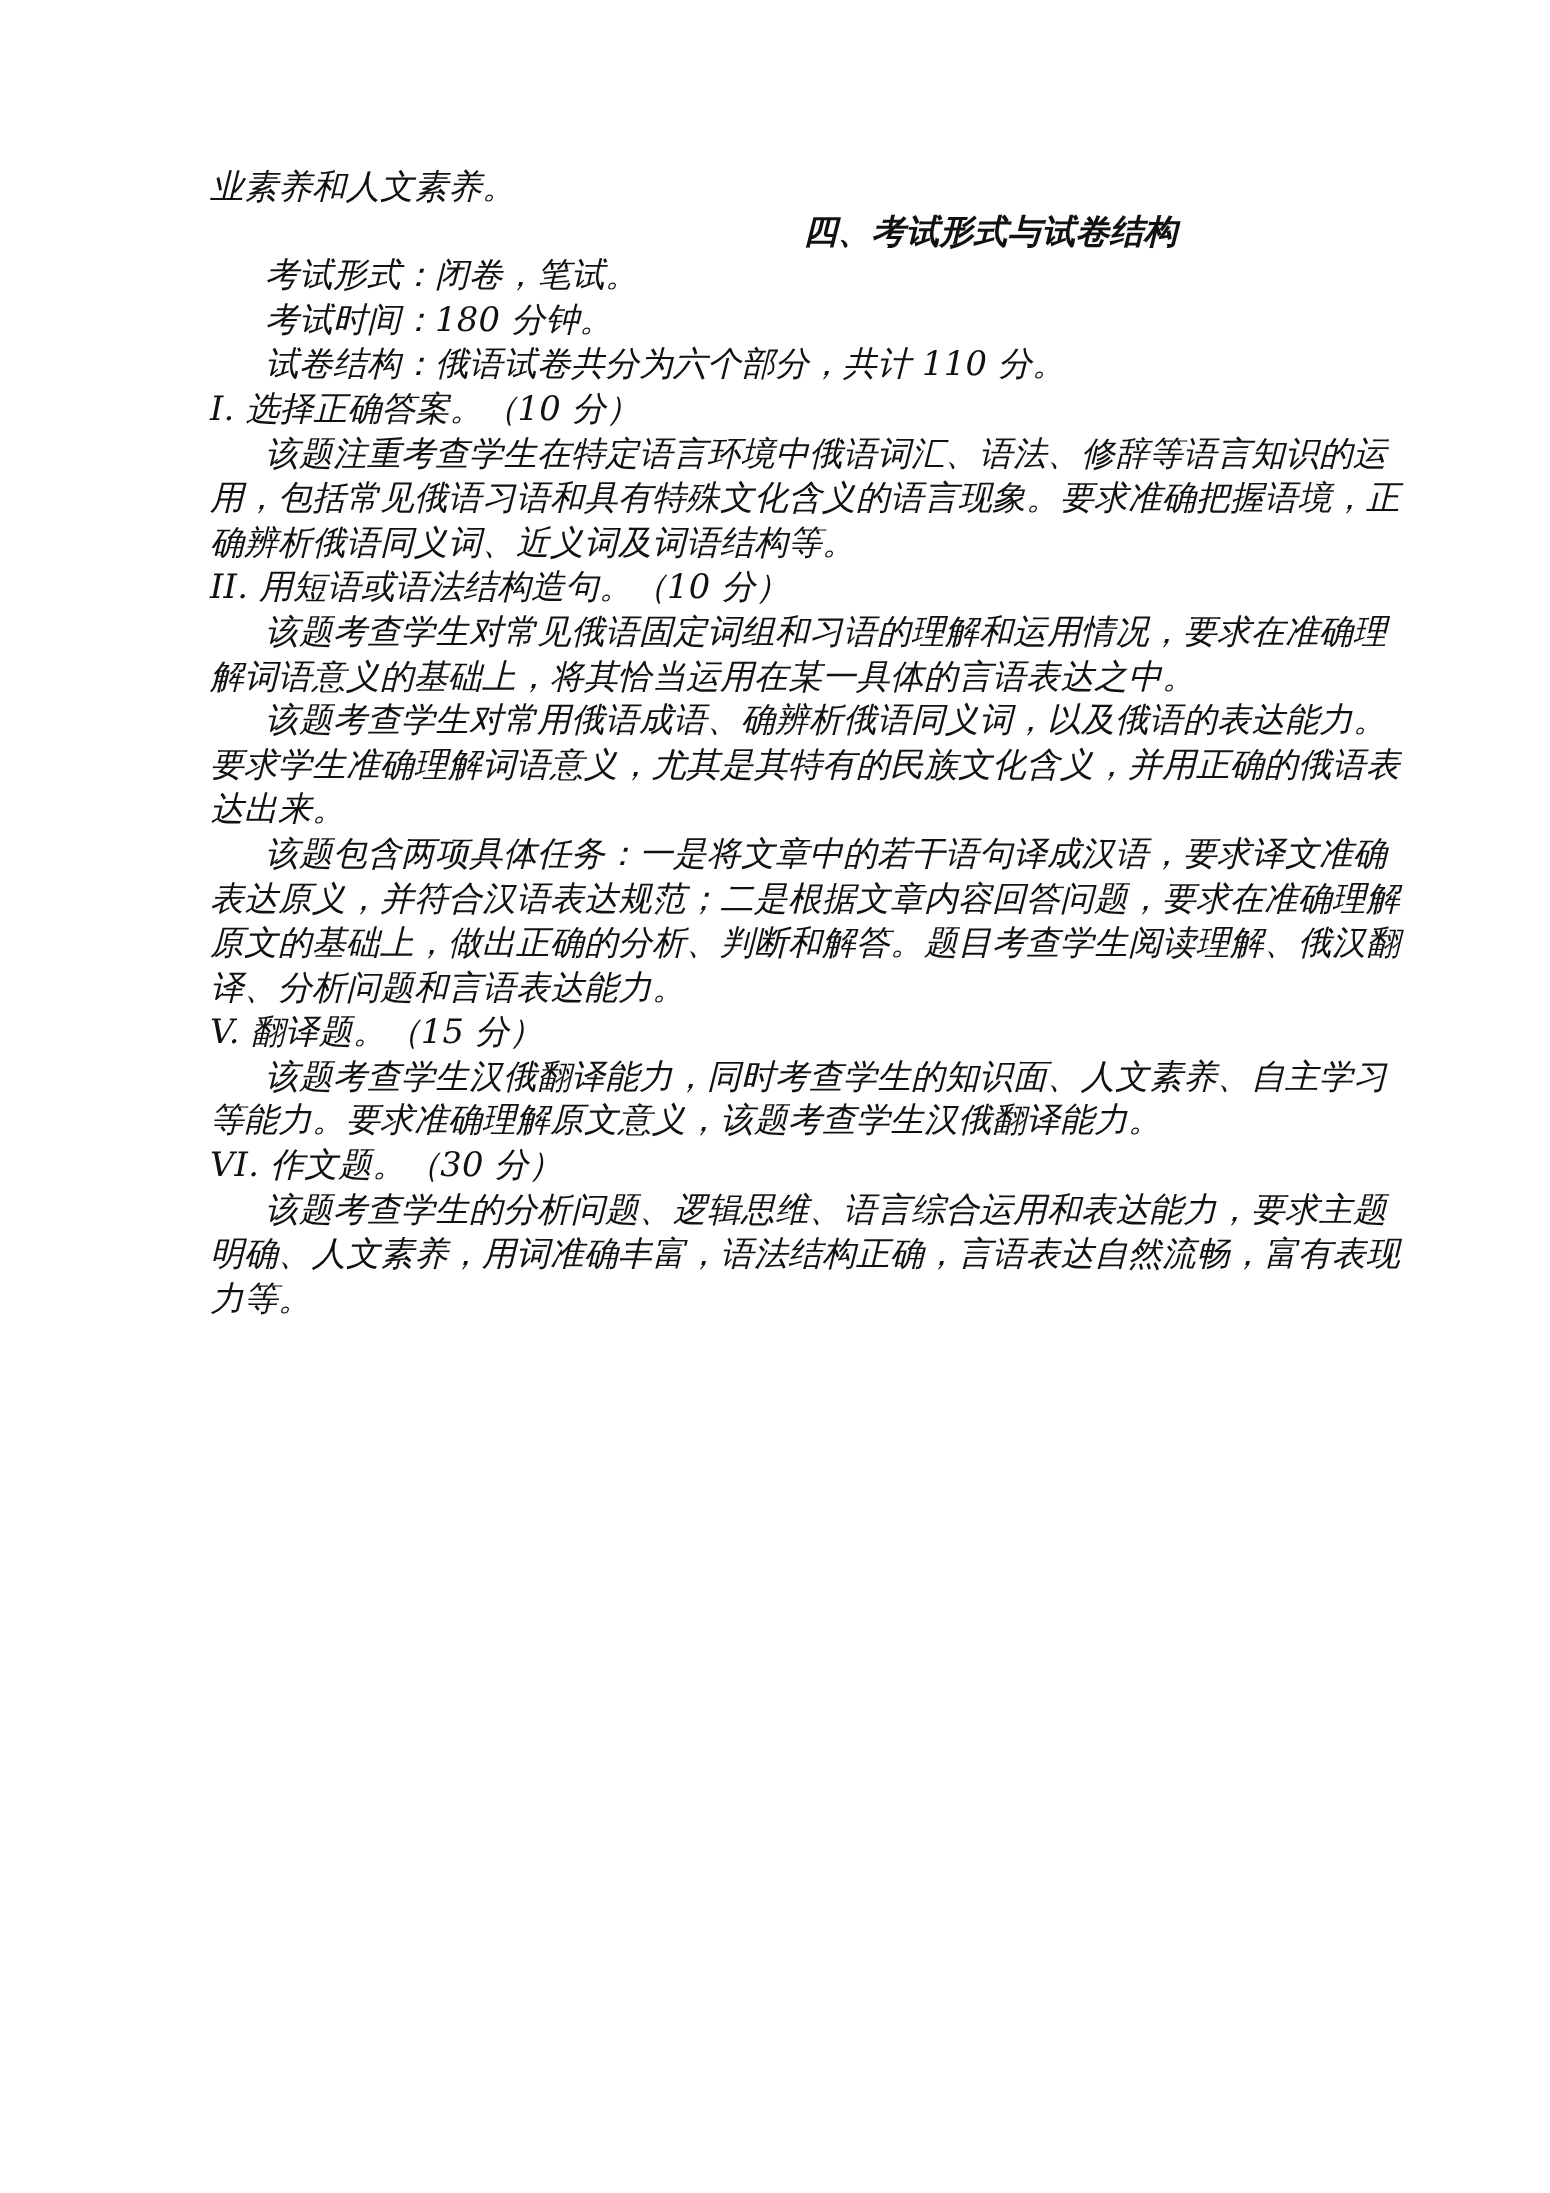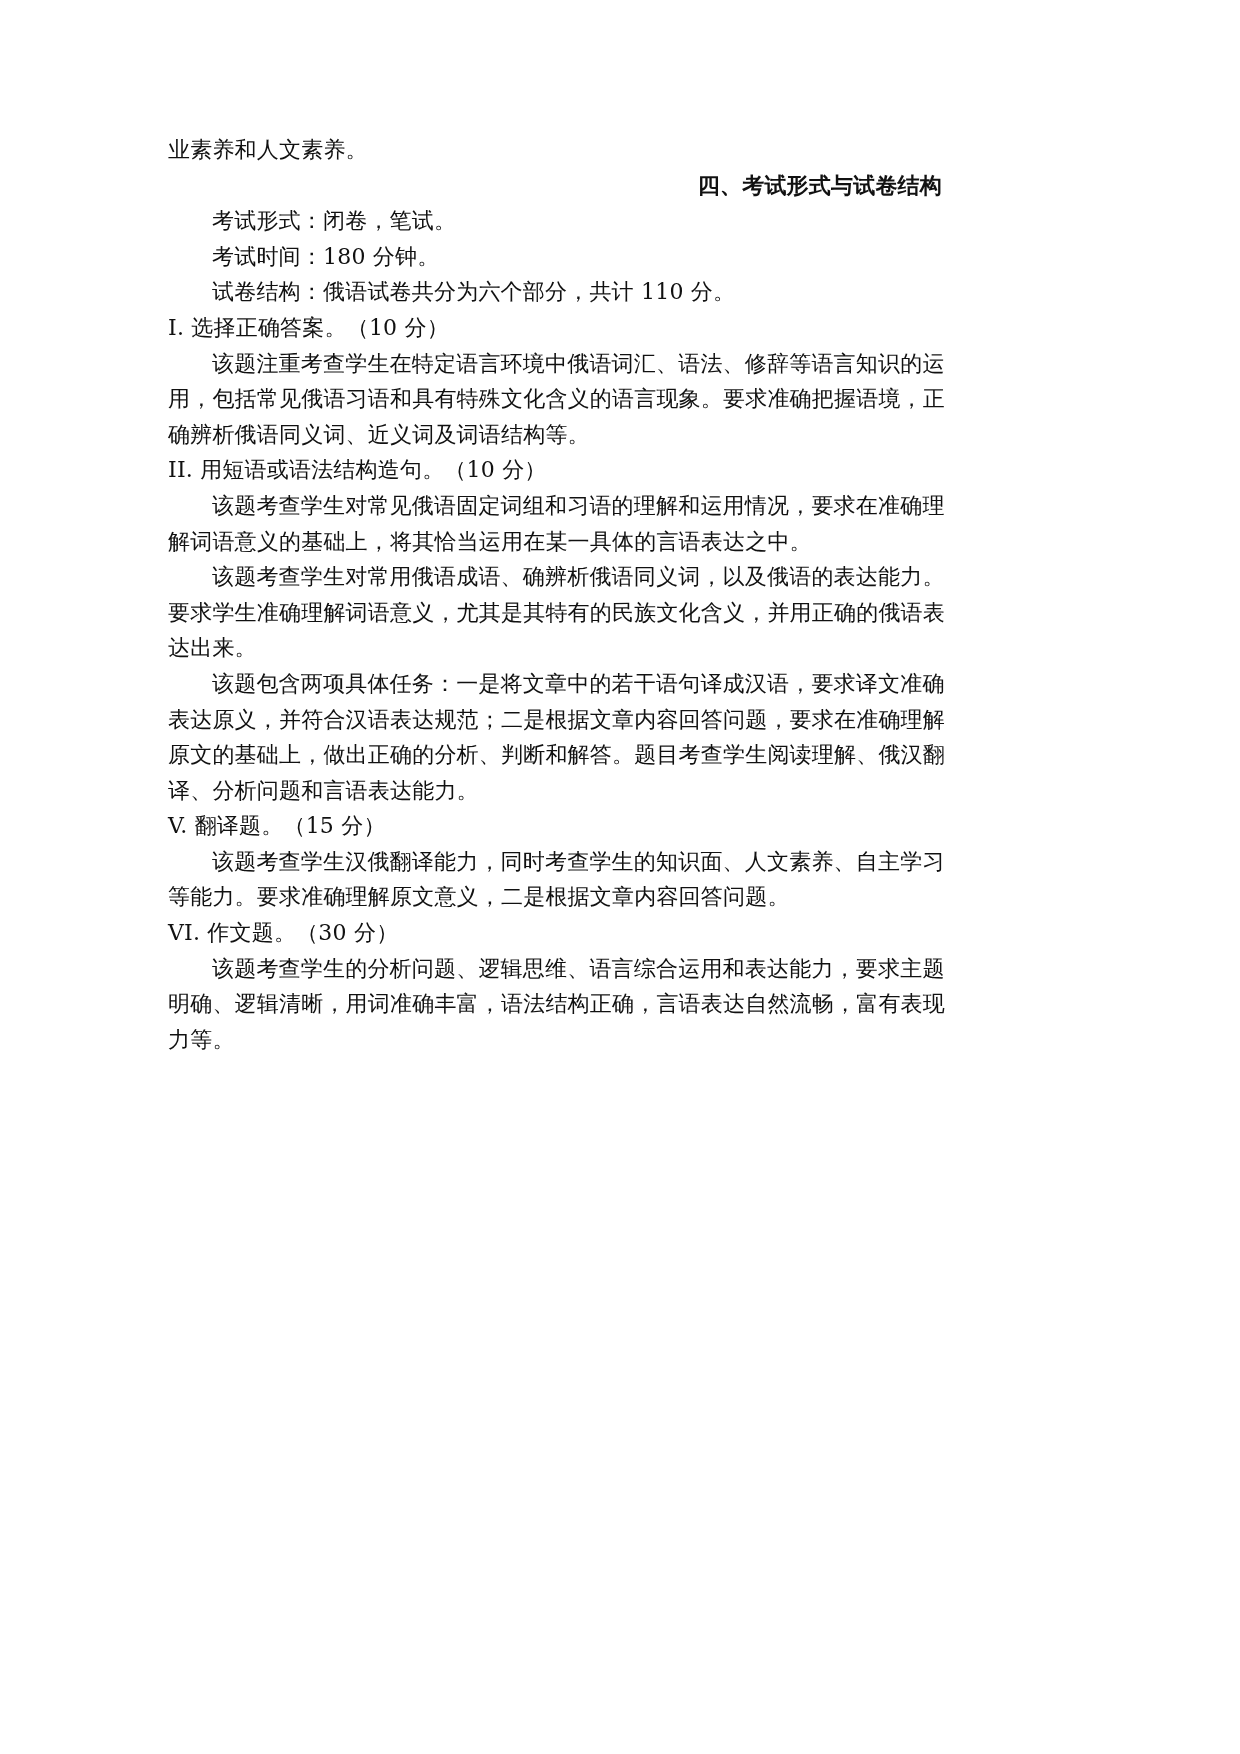--- a/index.html
+++ b/index.html
@@ -1,19 +1,19 @@
 <!DOCTYPE html>
 <html><head>
 <meta charset="utf-8">
 <style>
   html, body { margin: 0; padding: 0; background: #ffffff; }
   body { width: 1240px; height: 1754px; position: relative; overflow: hidden;
          font-family: "DejaVu Serif", "Liberation Serif", serif; color: #111; }
   .page { position: absolute; left: 168px; top: 132px; width: 774px; }
-  .line { font-size: 22px; line-height: 35.6px; height: 35.6px; white-space: nowrap; letter-spacing: 0.2px; }
+  .line { font-size: 27px; line-height: 35.6px; height: 35.6px; white-space: nowrap; letter-spacing: 0.2px; font-style: italic; }
   .heading { font-weight: bold; font-family: "DejaVu Sans", "Liberation Sans", sans-serif; text-align: right; }
   .indent { padding-left: 44px; }
 </style>
 </head>
 <body>
 
 <div class="page">
   <div class="line">业素养和人文素养。</div>
   <div class="line heading">四、考试形式与试卷结构</div>
   <div class="line indent">考试形式：闭卷，笔试。</div>
@@ -42,22 +42,22 @@
   <div>
     <div class="line indent">该题包含两项具体任务：一是将文章中的若干语句译成汉语，要求译文准确</div>
     <div class="line">表达原义，并符合汉语表达规范；二是根据文章内容回答问题，要求在准确理解</div>
     <div class="line">原文的基础上，做出正确的分析、判断和解答。题目考查学生阅读理解、俄汉翻</div>
     <div class="line">译、分析问题和言语表达能力。</div>
   </div>
 
   <div>
     <div class="line">V. 翻译题。（15 分）</div>
     <div class="line indent">该题考查学生汉俄翻译能力，同时考查学生的知识面、人文素养、自主学习</div>
-    <div class="line">等能力。要求准确理解原文意义，二是根据文章内容回答问题。</div>
+    <div class="line">等能力。要求准确理解原文意义，该题考查学生汉俄翻译能力。</div>
   </div>
 
   <div>
     <div class="line">VI. 作文题。（30 分）</div>
     <div class="line indent">该题考查学生的分析问题、逻辑思维、语言综合运用和表达能力，要求主题</div>
-    <div class="line">明确、逻辑清晰，用词准确丰富，语法结构正确，言语表达自然流畅，富有表现</div>
+    <div class="line">明确、人文素养，用词准确丰富，语法结构正确，言语表达自然流畅，富有表现</div>
     <div class="line">力等。</div>
   </div>
 </div>
 
 </body></html>

